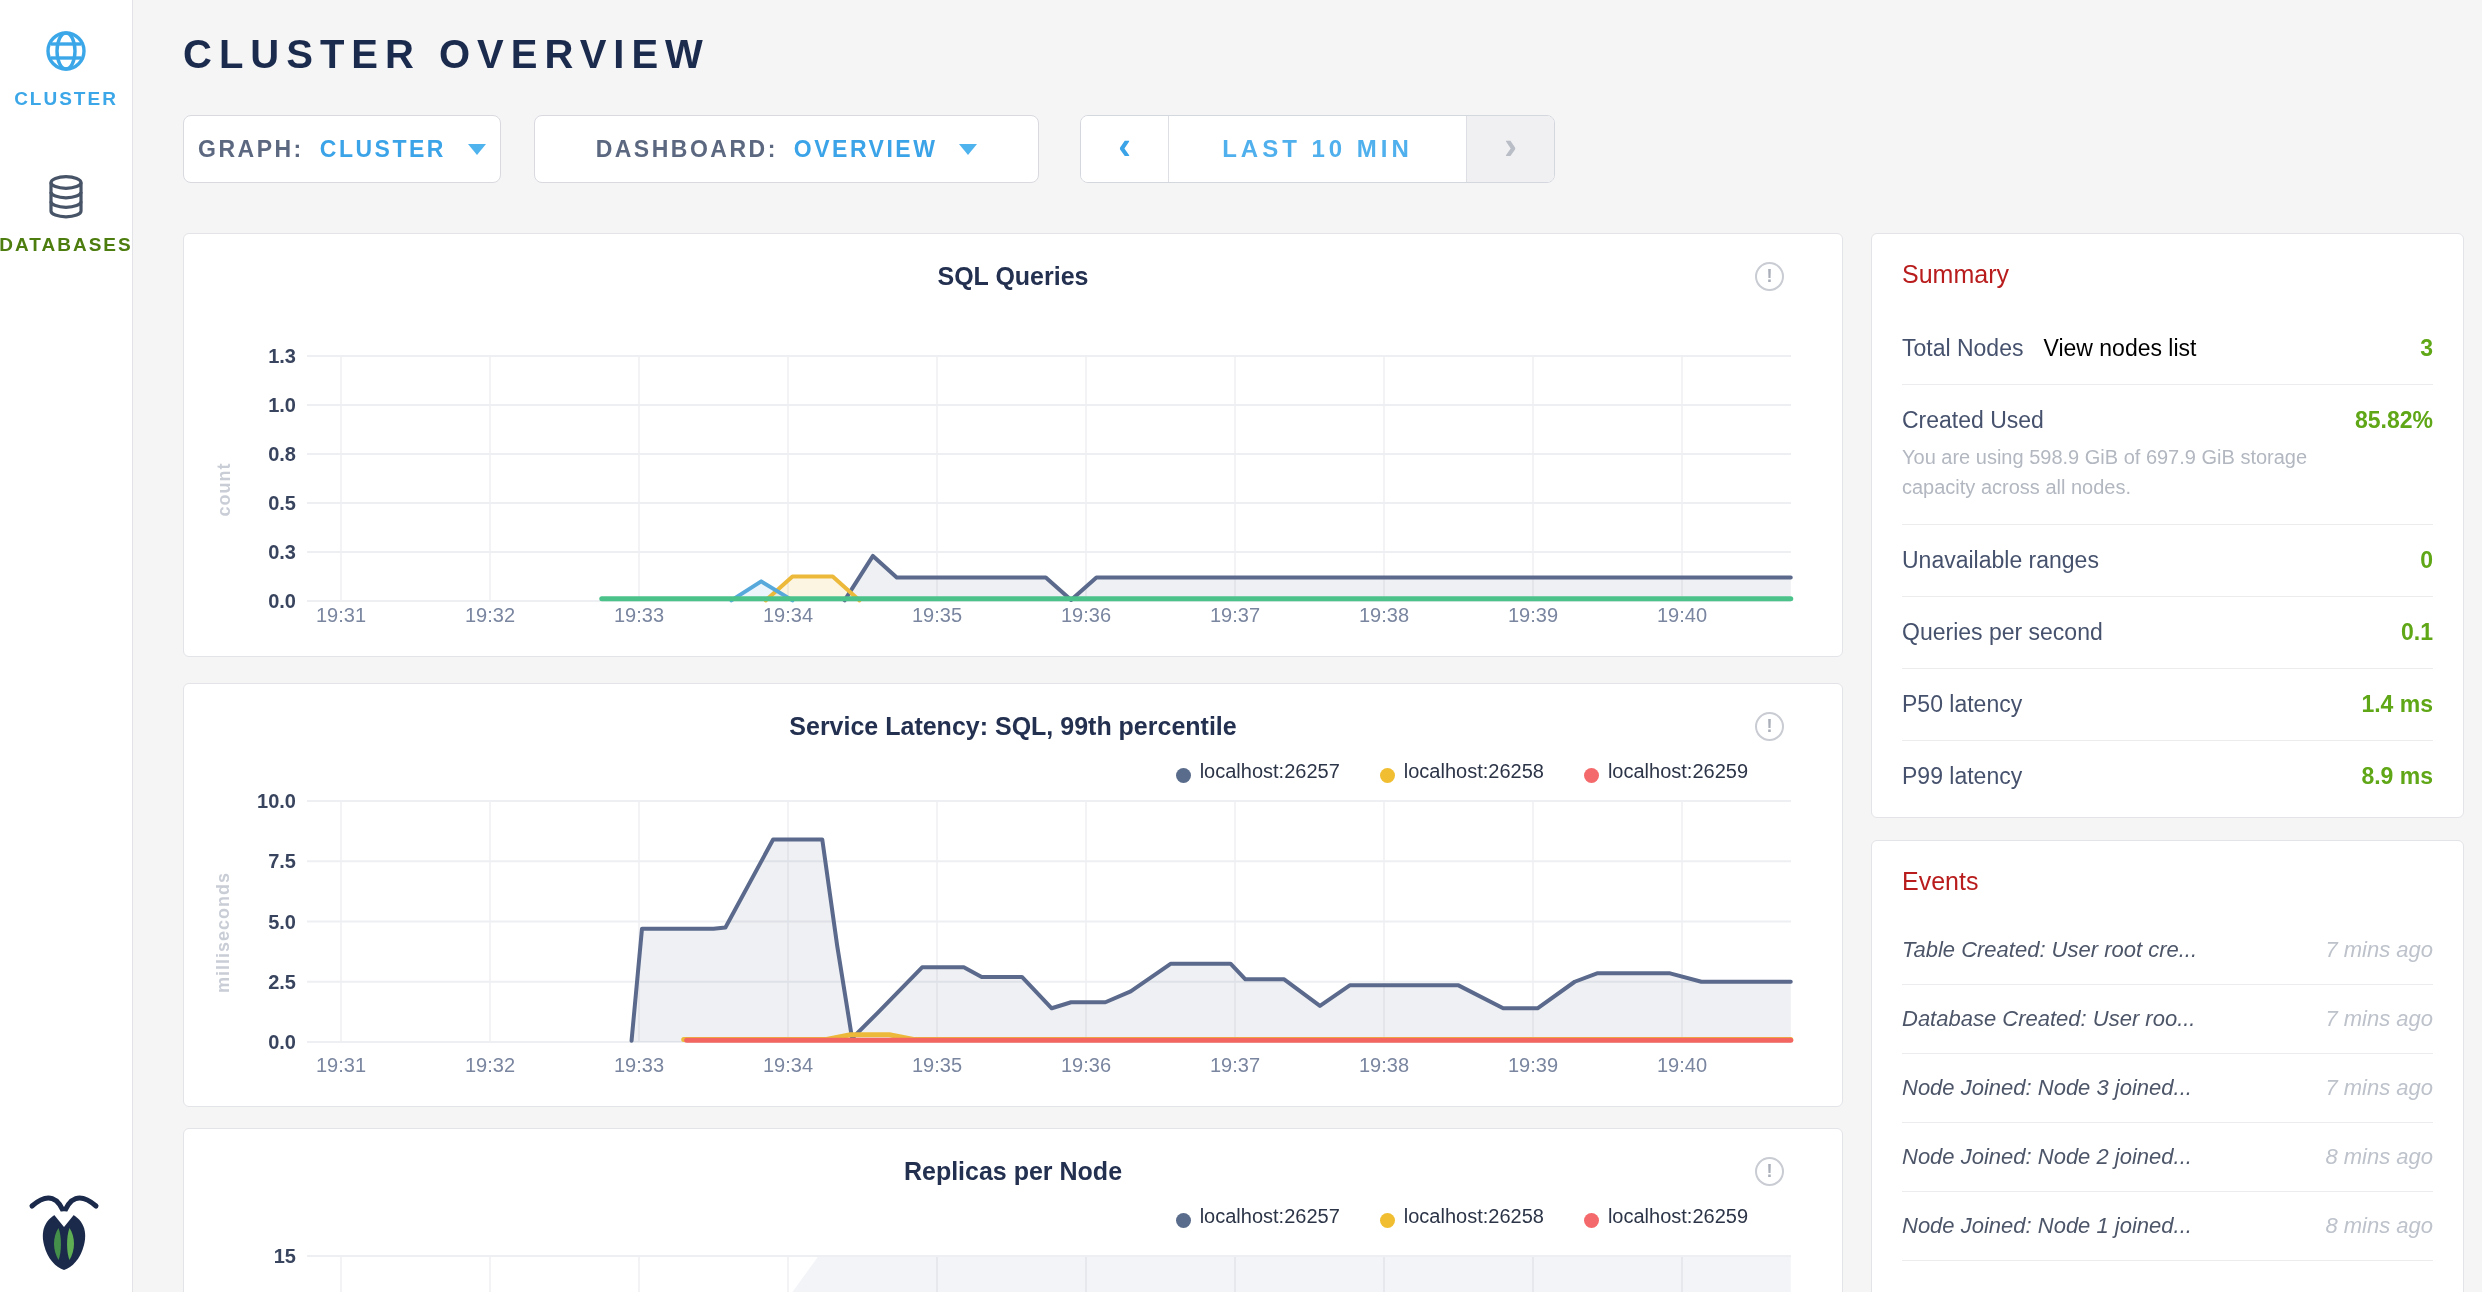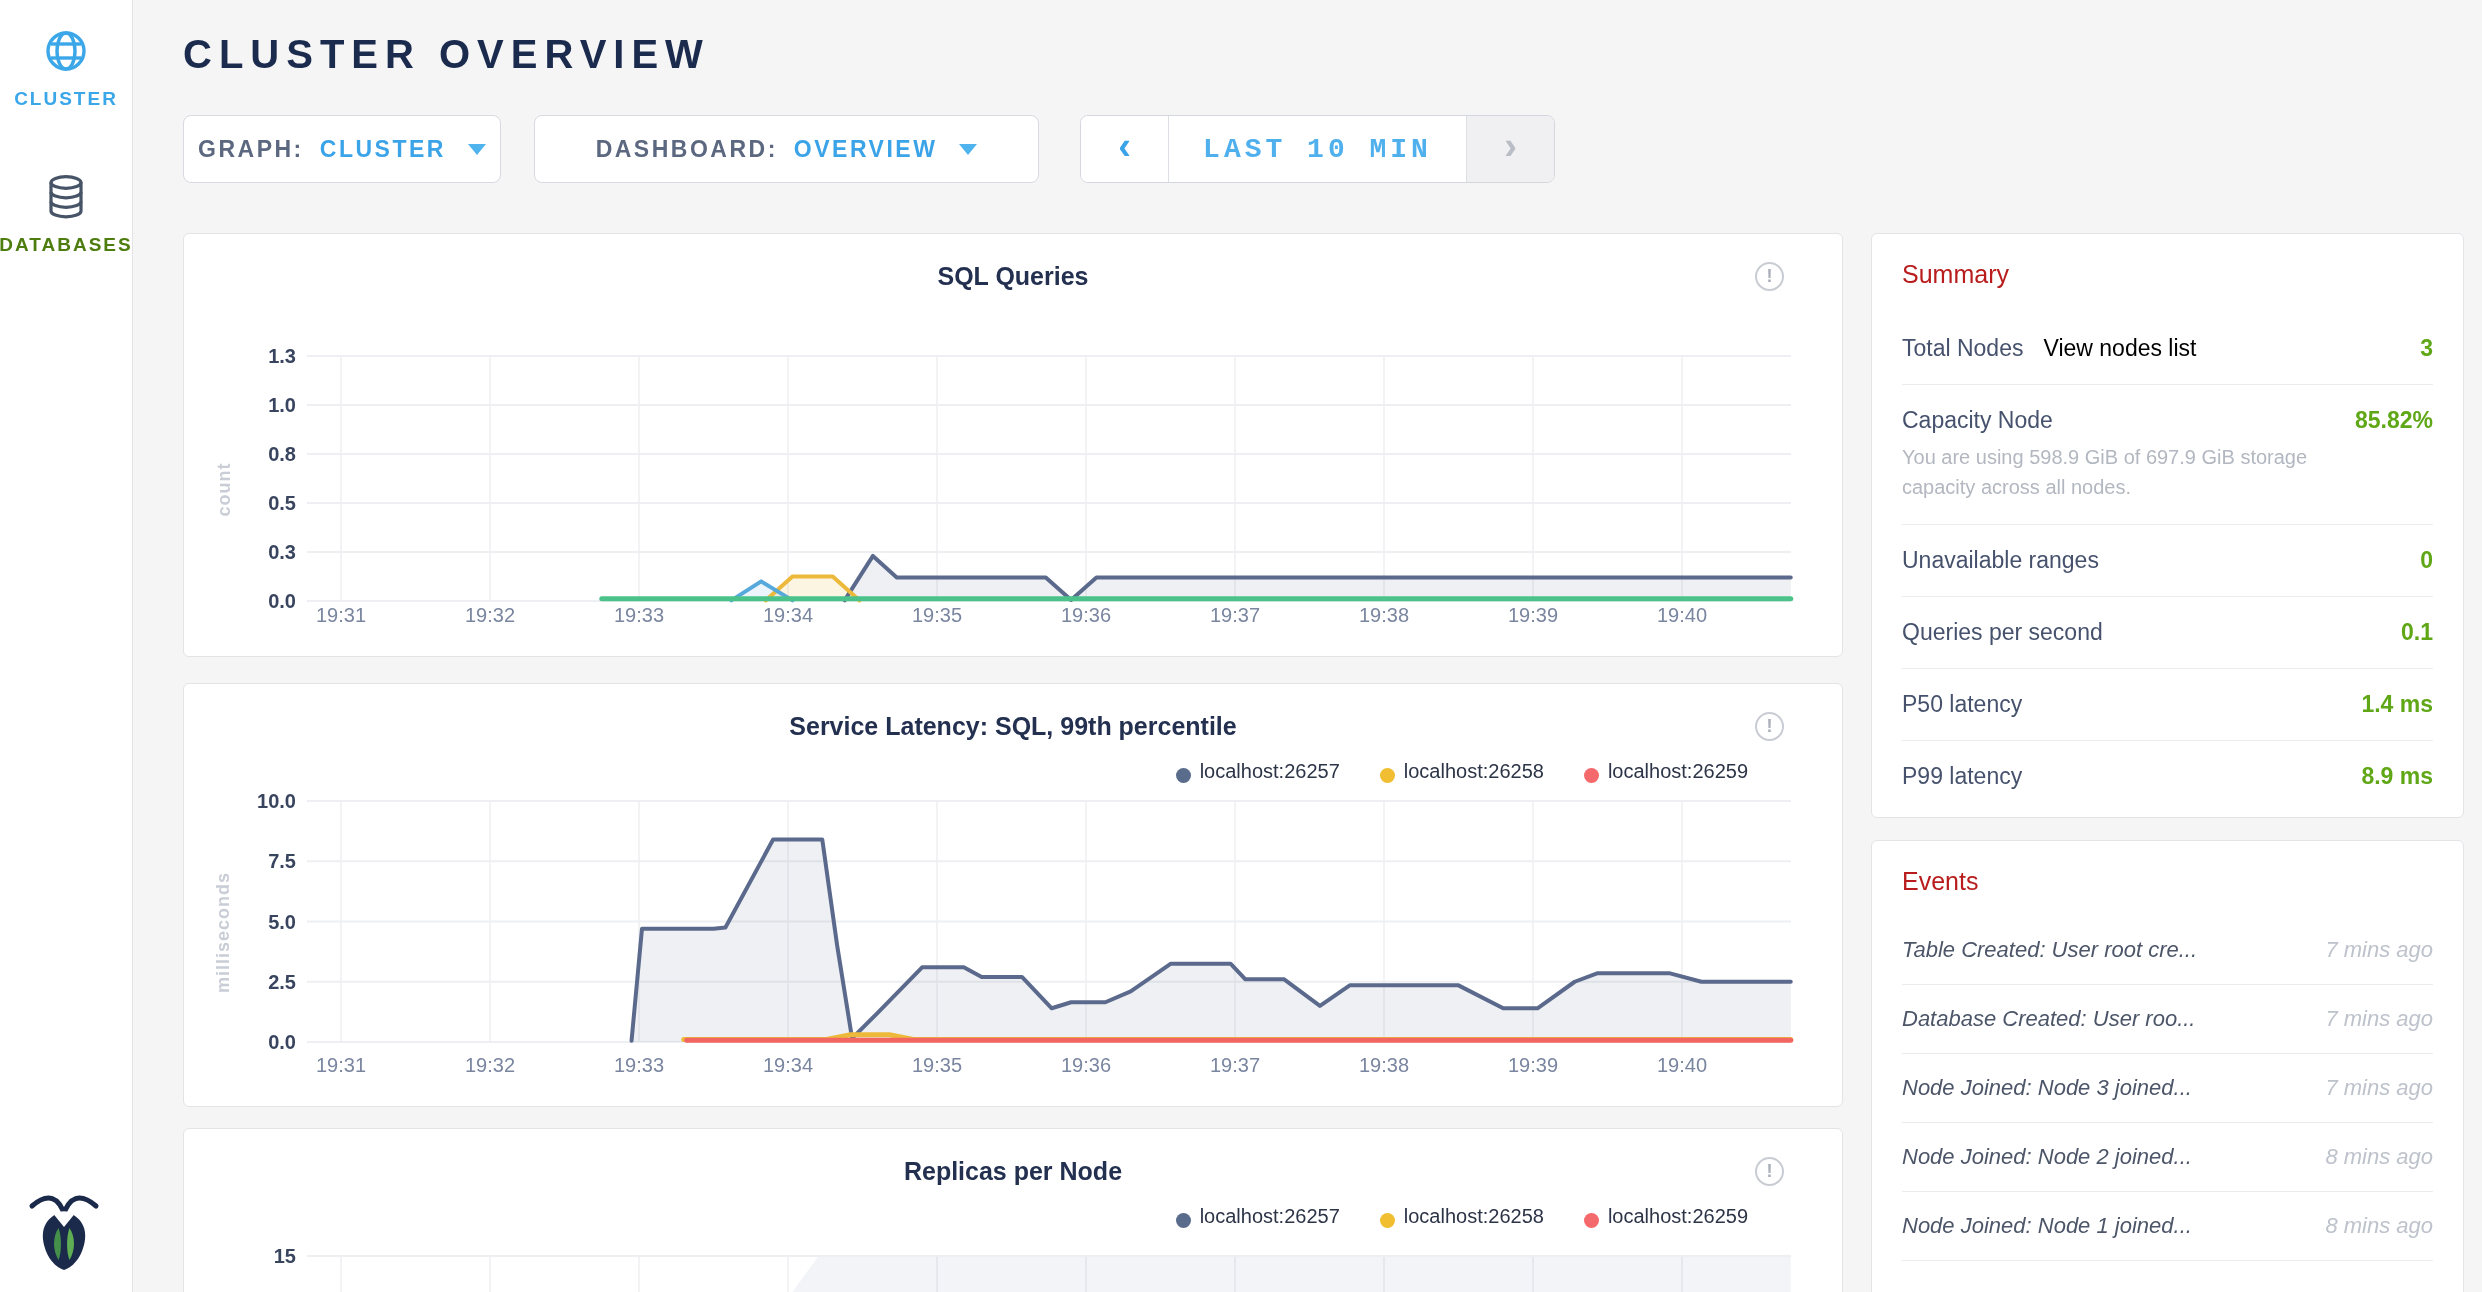--- a/index.html
+++ b/index.html
@@ -30,22 +30,22 @@
   .dd-label { font-size:23px; font-weight:700; letter-spacing:2.5px; color:#5C6880; }
   .dd-value { font-size:23px; font-weight:700; letter-spacing:2.5px; color:#3BA3E8; margin-left:16px; }
   .caret { width:0; height:0; border-left:9px solid transparent; border-right:9px solid transparent;
     border-top:11px solid #4FB3EE; margin-left:22px; }
   .timewin { margin-left:41px; width:475px; height:68px; background:#fff; border:1px solid #D4D7DE; border-radius:8px;
     display:flex; overflow:hidden; }
   .tw-btn { width:88px; display:flex; align-items:center; justify-content:center; font-size:38px; font-weight:700;
     background:#fff; border:none; cursor:pointer; color:#3BA3E8; font-family:inherit; }
   .tw-prev { border-right:1px solid #DDDFE4; }
   .tw-next { border-left:1px solid #DDDFE4; background:#F0F0F2; color:#B9BDC6; cursor:default; }
-  .tw-label { flex:1; display:flex; align-items:center; justify-content:center; font-size:28px; font-weight:700;
-    letter-spacing:4px; color:#4FB0ED; cursor:pointer;font-family:Liberation Mono, monospace; }
+  .tw-label { flex:1; display:flex; align-items:center; justify-content:center; font-size:24px; font-weight:700;
+    letter-spacing:4px; color:#4FB0ED; cursor:pointer; }
   .tw-btn span { margin-top:-6px; }
 
   
   .content { display:flex; margin-top:50px; }
   .charts-col { width:1660px; }
   .right-col { width:593px; margin-left:28px; }
 
   
   .card { background:#fff; border:1px solid #E3E4E8; border-radius:6px; }
   .chart-card { position:relative; width:1660px; height:424px; overflow:hidden; }
@@ -315,21 +315,21 @@
                   <div class="sum-labelline">
                     <span class="sum-label">Total Nodes</span>
                     <span class="sum-link">View nodes list</span>
                   </div>
                 </div>
                 <div class="sum-value">3</div>
               </div>
               <div class="sum-row">
                 <div class="sum-main">
                   <div class="sum-labelline">
-                    <span class="sum-label">Capacity Node</span>
+                    <span class="sum-label">Created Used</span>
                   </div>
                   <div class="sum-subtext">You are using 598.9 GiB of 697.9 GiB storage capacity across all nodes.</div>
                 </div>
                 <div class="sum-value">85.82%</div>
               </div>
               <div class="sum-row">
                 <div class="sum-main">
                   <div class="sum-labelline">
                     <span class="sum-label">Unavailable ranges</span>
                   </div>

